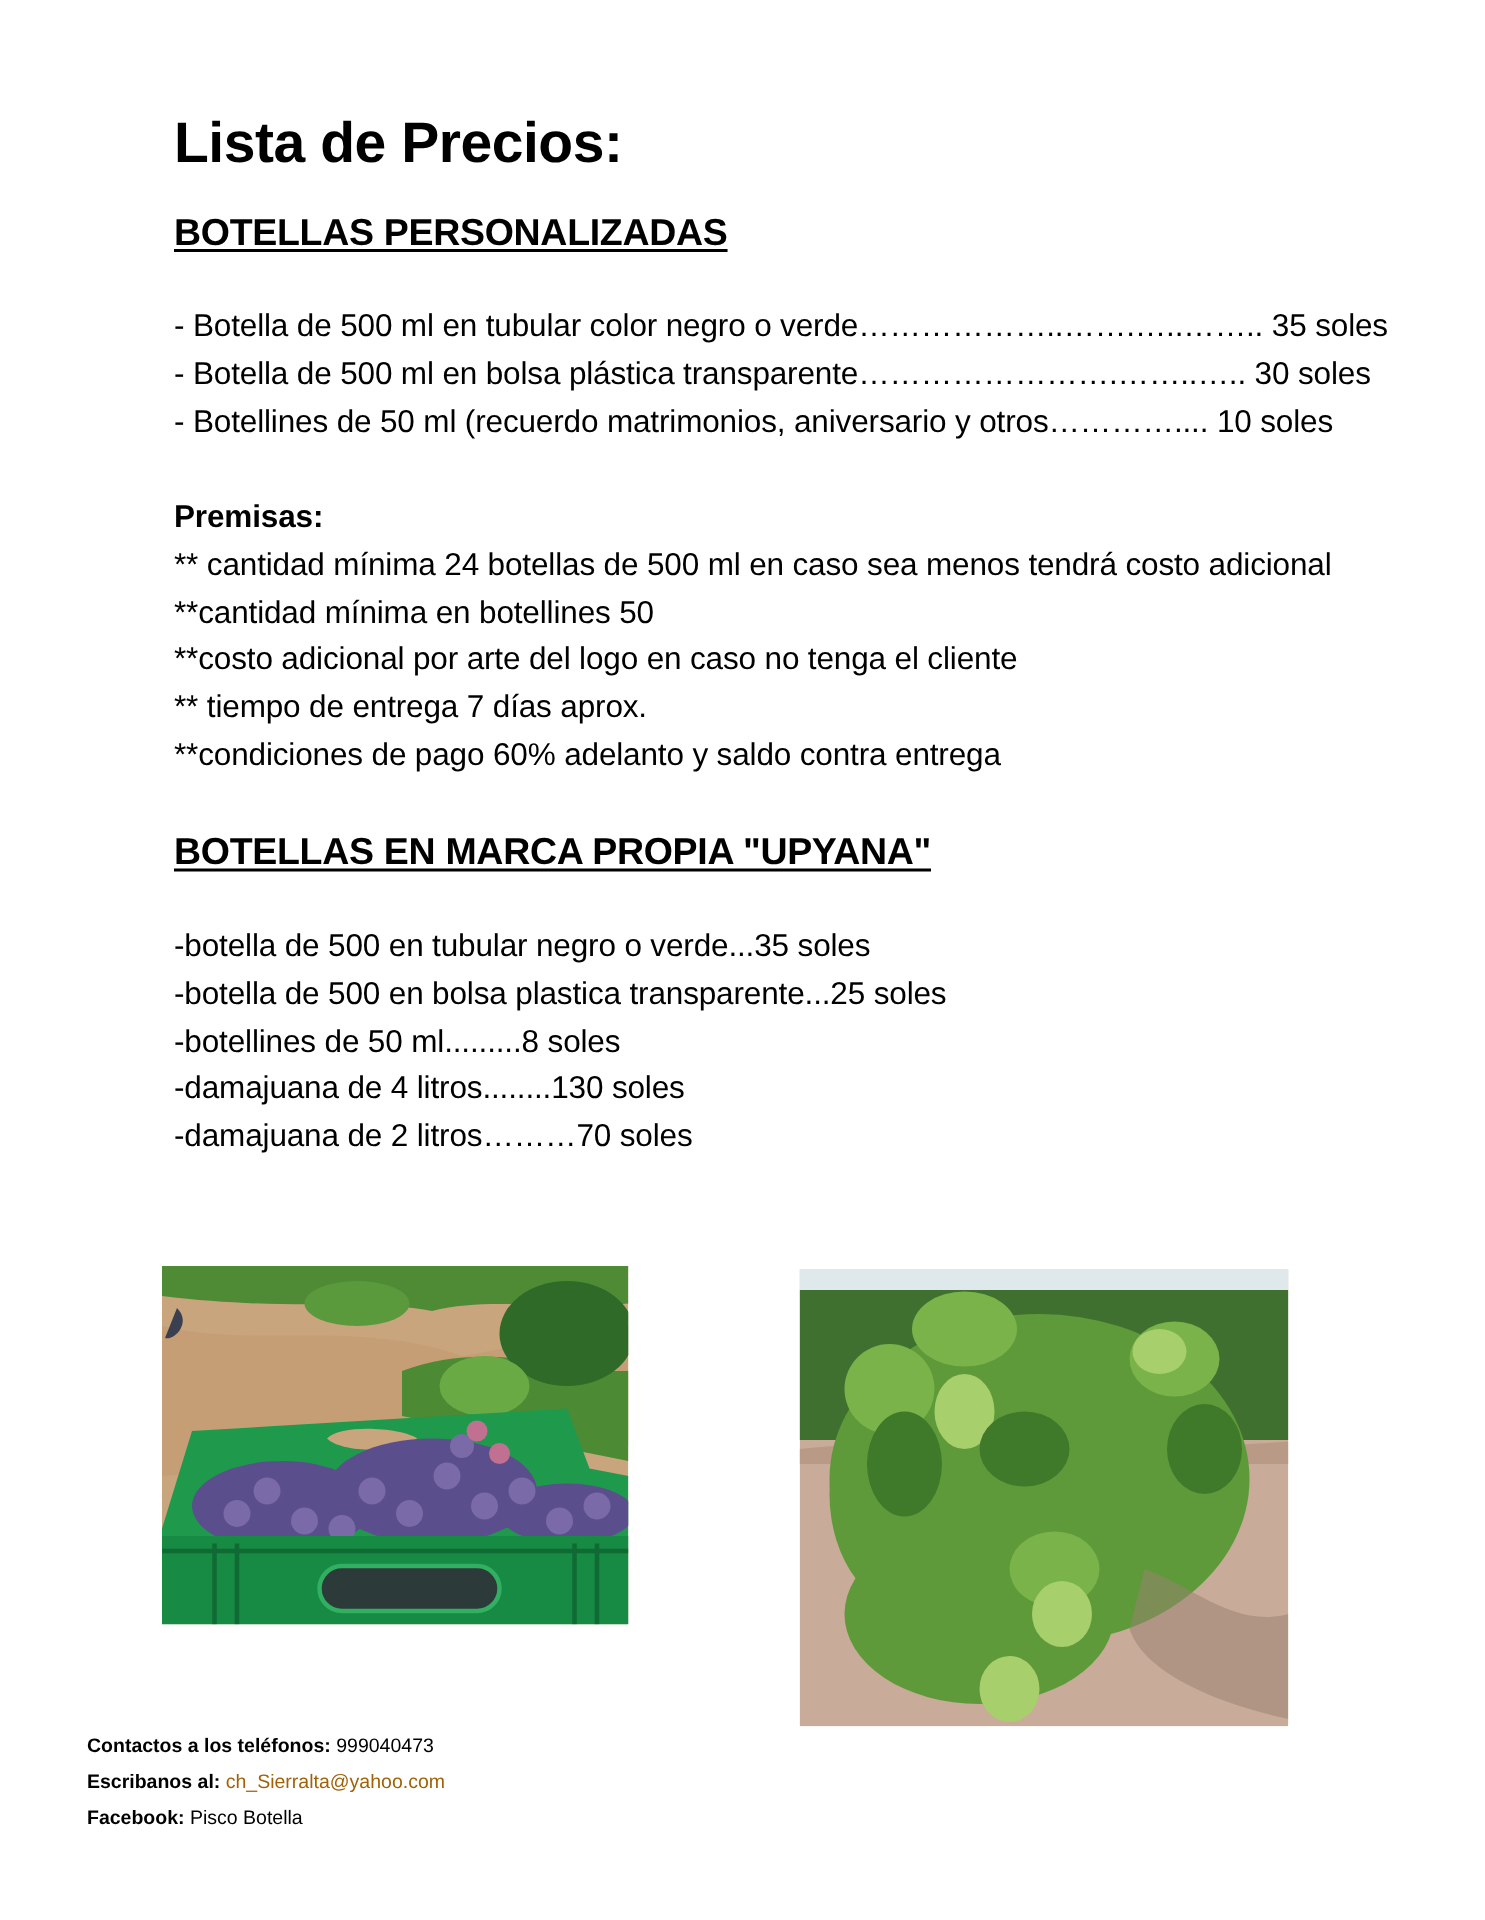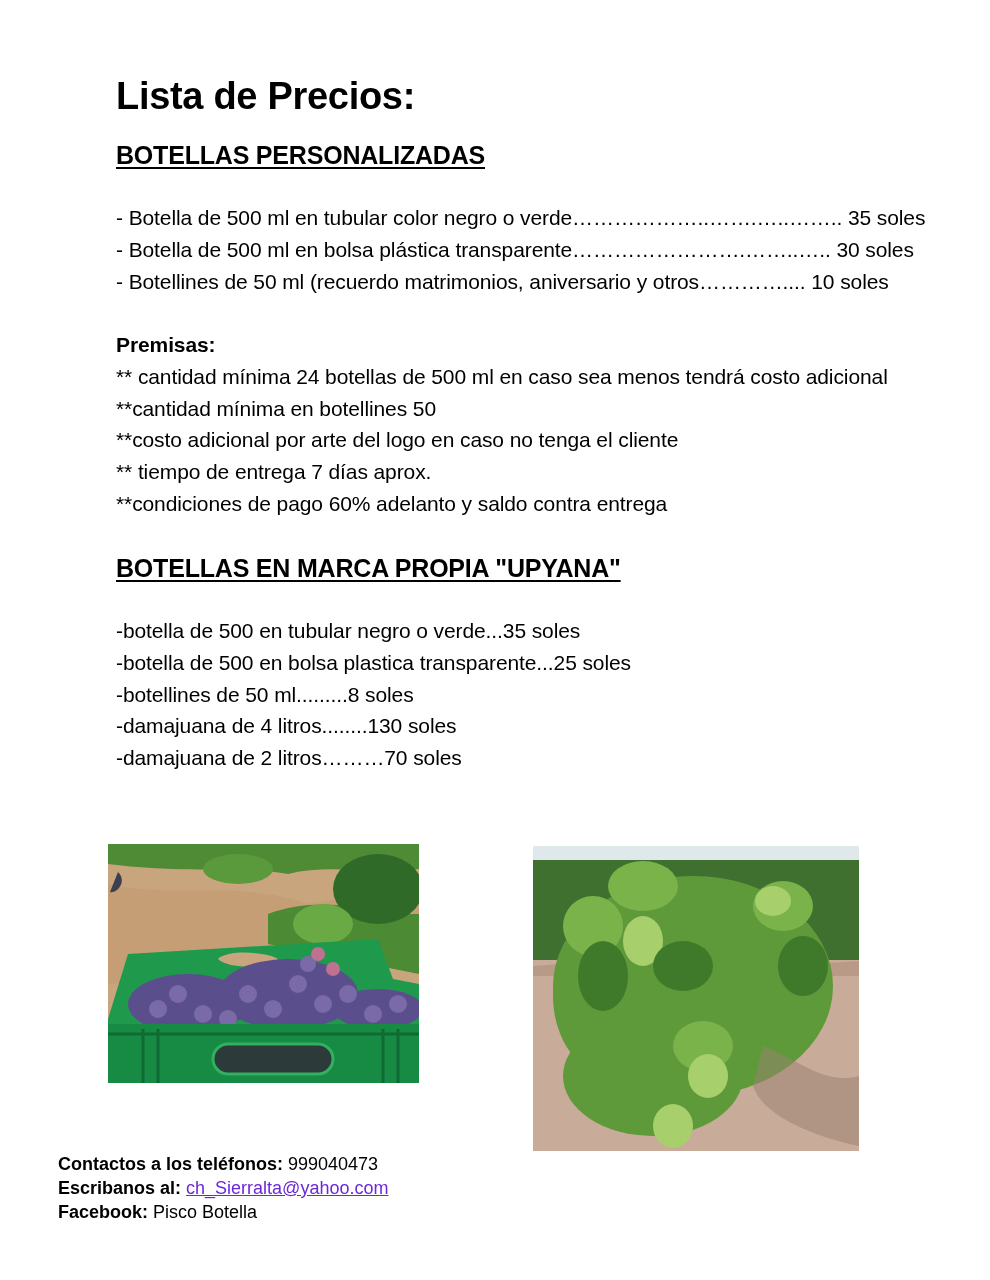--- a/index.html
+++ b/index.html
@@ -19,24 +19,24 @@
     position: absolute; left: 116px; font-size: 21px; line-height: 24px;
     white-space: nowrap; letter-spacing: -0.1px;
   }
   .bold { font-weight: bold; }
 
   .photo { position: absolute; overflow: hidden; }
   .photo-grapes { left: 108px; top: 844px; width: 311px; height: 239px; }
   .photo-vine { left: 533px; top: 846px; width: 326px; height: 305px; }
 
   .footer-line {
-    position: absolute; left: 58px; font-size: 18px; line-height: 20px; white-space: nowrap;
+    position: absolute; left: 58px; font-size: 13px; line-height: 20px; white-space: nowrap;
   }
   .footer-line .label { font-weight: bold; }
-  .footer-line .link { color: #6d28d9; text-decoration: underline; }
+  .footer-line .link { color: #a16207; }
 </style>
 </head>
 <body>
 
 <div>
 
   <h1 class="title">Lista de Precios:</h1>
 
   <div class="section-heading" style="top:143px;">BOTELLAS PERSONALIZADAS</div>
 

